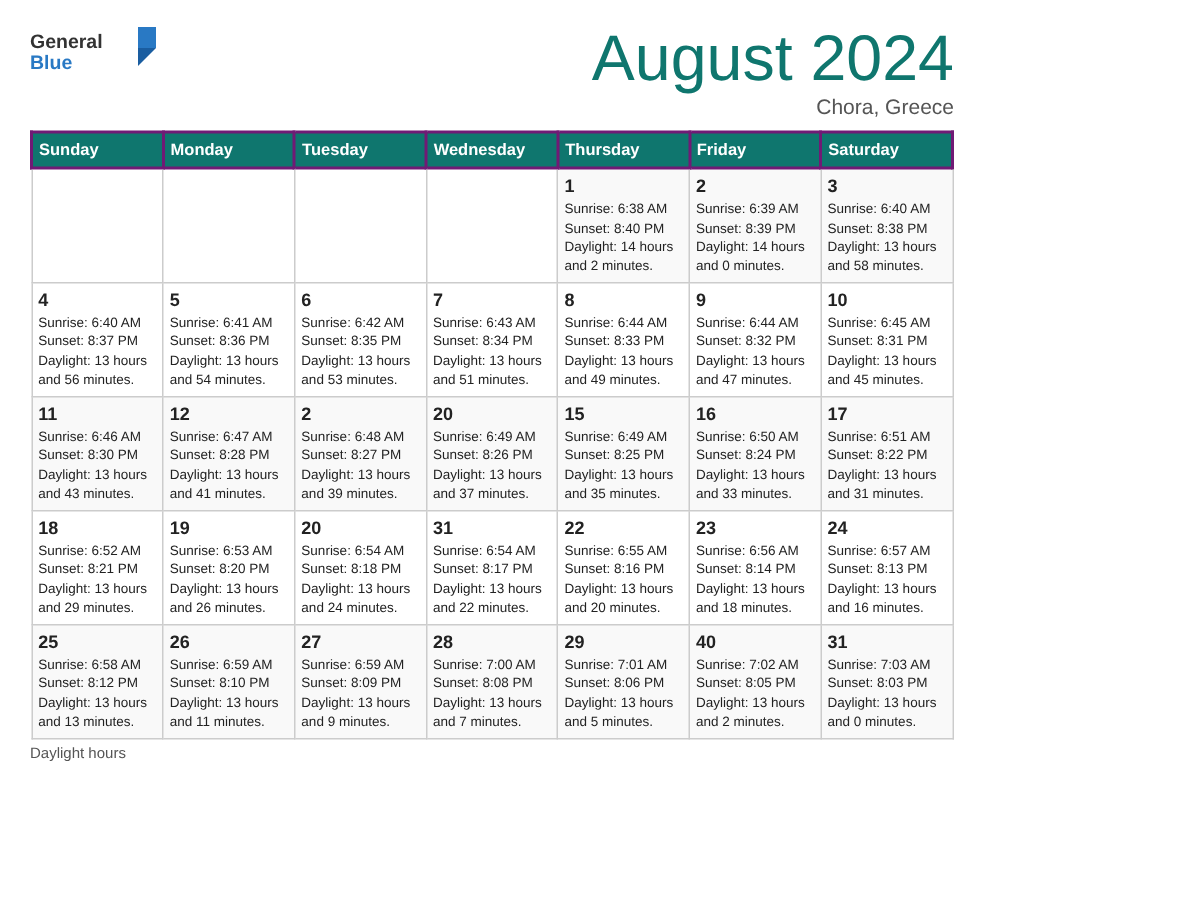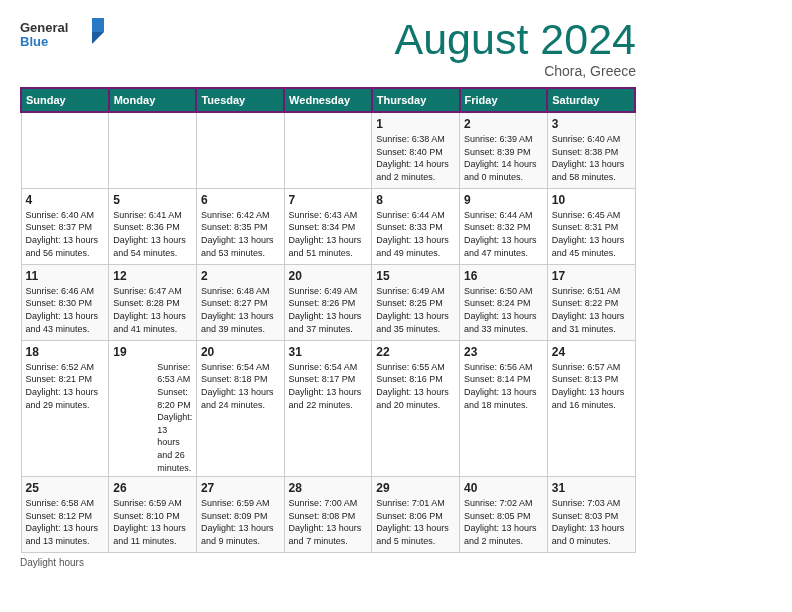--- a/index.html
+++ b/index.html
@@ -244,21 +244,21 @@
         <tr>
           <td>
             <span class="day-num">18</span>
             <div class="day-info" style="white-space: pre-line;">Sunrise: 6:52 AM
 Sunset: 8:21 PM
 Daylight: 13 hours
 and 29 minutes.</div>
           </td>
           <td>
             <span class="day-num">19</span>
-            <div class="day-info" style="white-space: pre-line; margin-left: 44px;">Sunrise: 6:53 AM
+            <div class="day-info" style="white-space: pre-line;">Sunrise: 6:53 AM
 Sunset: 8:20 PM
 Daylight: 13 hours
 and 26 minutes.</div>
           </td>
           <td>
             <span class="day-num">20</span>
             <div class="day-info" style="white-space: pre-line;">Sunrise: 6:54 AM
 Sunset: 8:18 PM
 Daylight: 13 hours
 and 24 minutes.</div>

